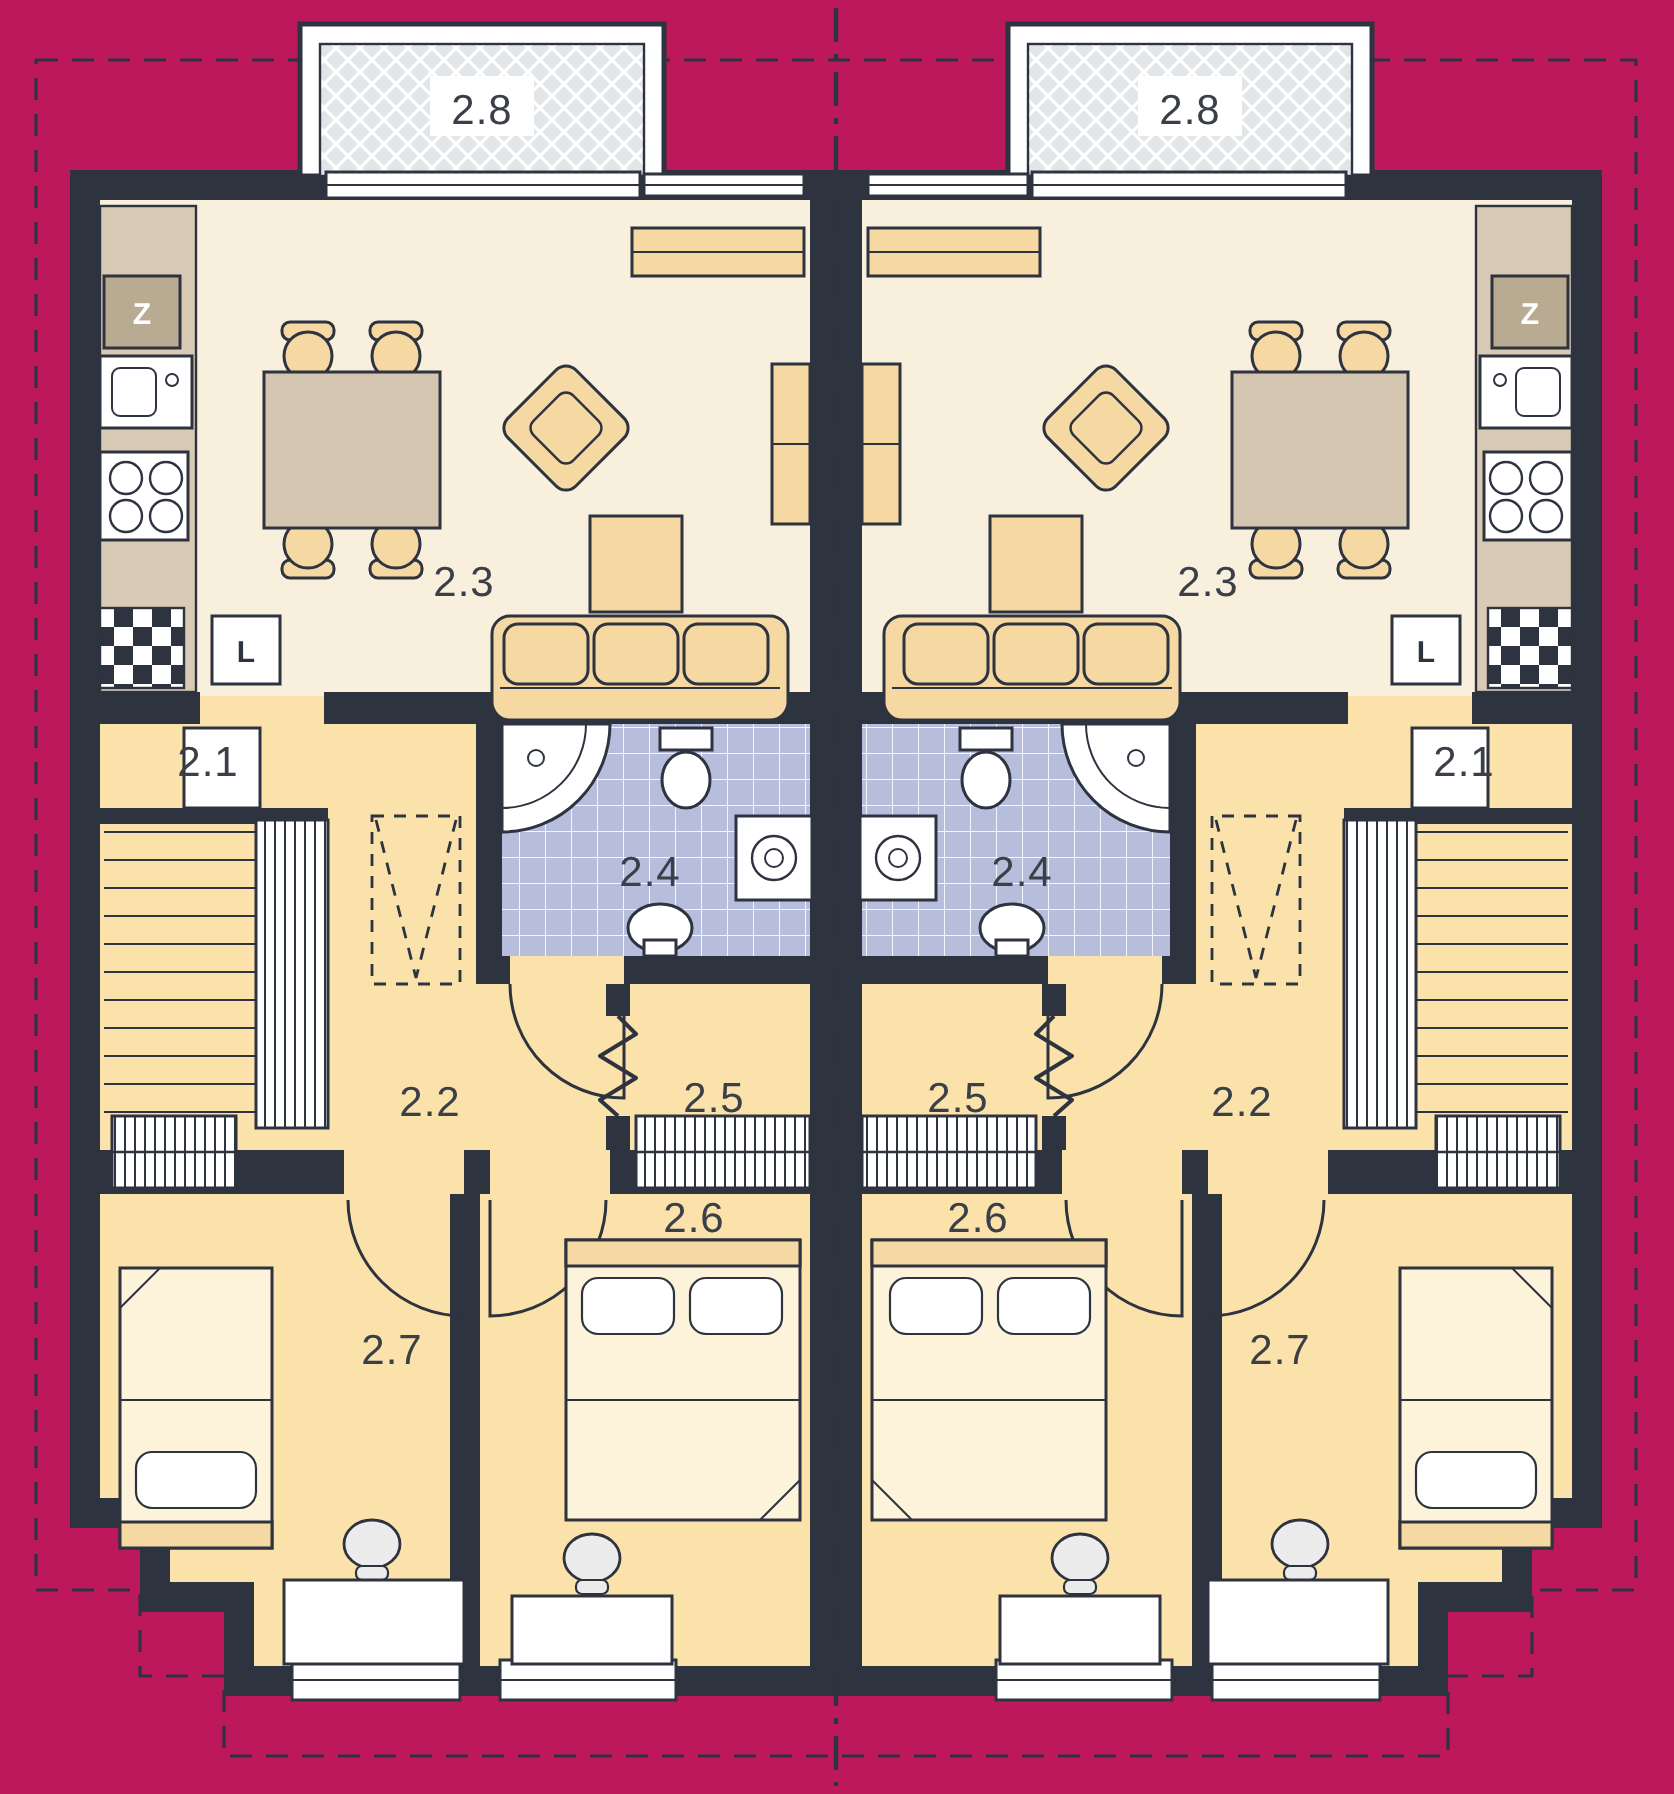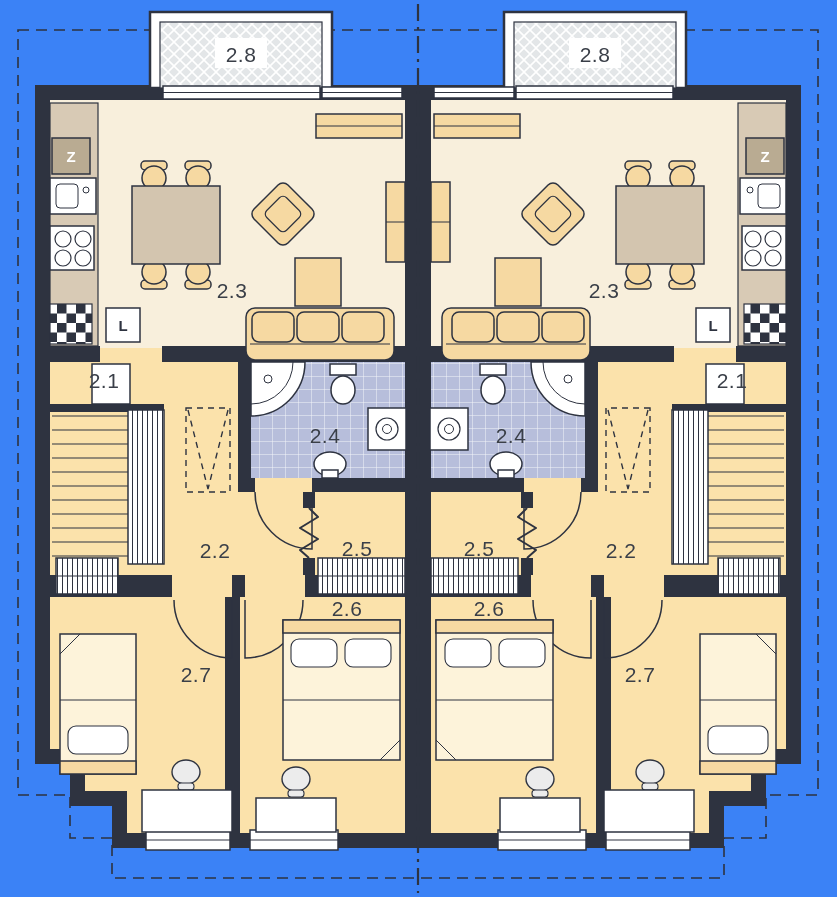--- a/index.html
+++ b/index.html
@@ -1,16 +1,16 @@
 <!DOCTYPE html>
 <html style="--wall: #2e3340; --floor-living: #f8efdc; --floor-warm: #fbe2ab; --bathroom-tile: #b7bedb; --furniture: #f6d9a2; --counter: #d8cab5; --balcony-floor: #e3e6e8;"><head>
 <meta charset="utf-8">
 <style>
   html,body{margin:0;padding:0;background:#ffffff;}
-  .stage{position:relative;width:837px;height:897px;background:#3b82f6;overflow:hidden;
+  .stage{position:relative;width:837px;height:897px;background:#be185d;overflow:hidden;
          font-family:"Liberation Sans",sans-serif;}
   .wall{fill:var(--wall,#2e3340);}
   .floor-living{fill:var(--floor-living,#f8efdc);}
   .floor-warm{fill:var(--floor-warm,#fbe2ab);}
   .bath{fill:var(--bathroom-tile,#b7bedb);}
   .furn{fill:var(--furniture,#f6d9a2);stroke:var(--wall,#2e3340);stroke-width:1.5;}
   .counter{fill:var(--counter,#d8cab5);stroke:var(--wall,#2e3340);stroke-width:1.2;}
   .white{fill:#ffffff;stroke:var(--wall,#2e3340);stroke-width:1.5;}
   .ln{stroke:var(--wall,#2e3340);fill:none;}
   .lbl{font:21px "Liberation Sans",sans-serif;fill:#3a3f48;text-anchor:middle;letter-spacing:.5px;}

